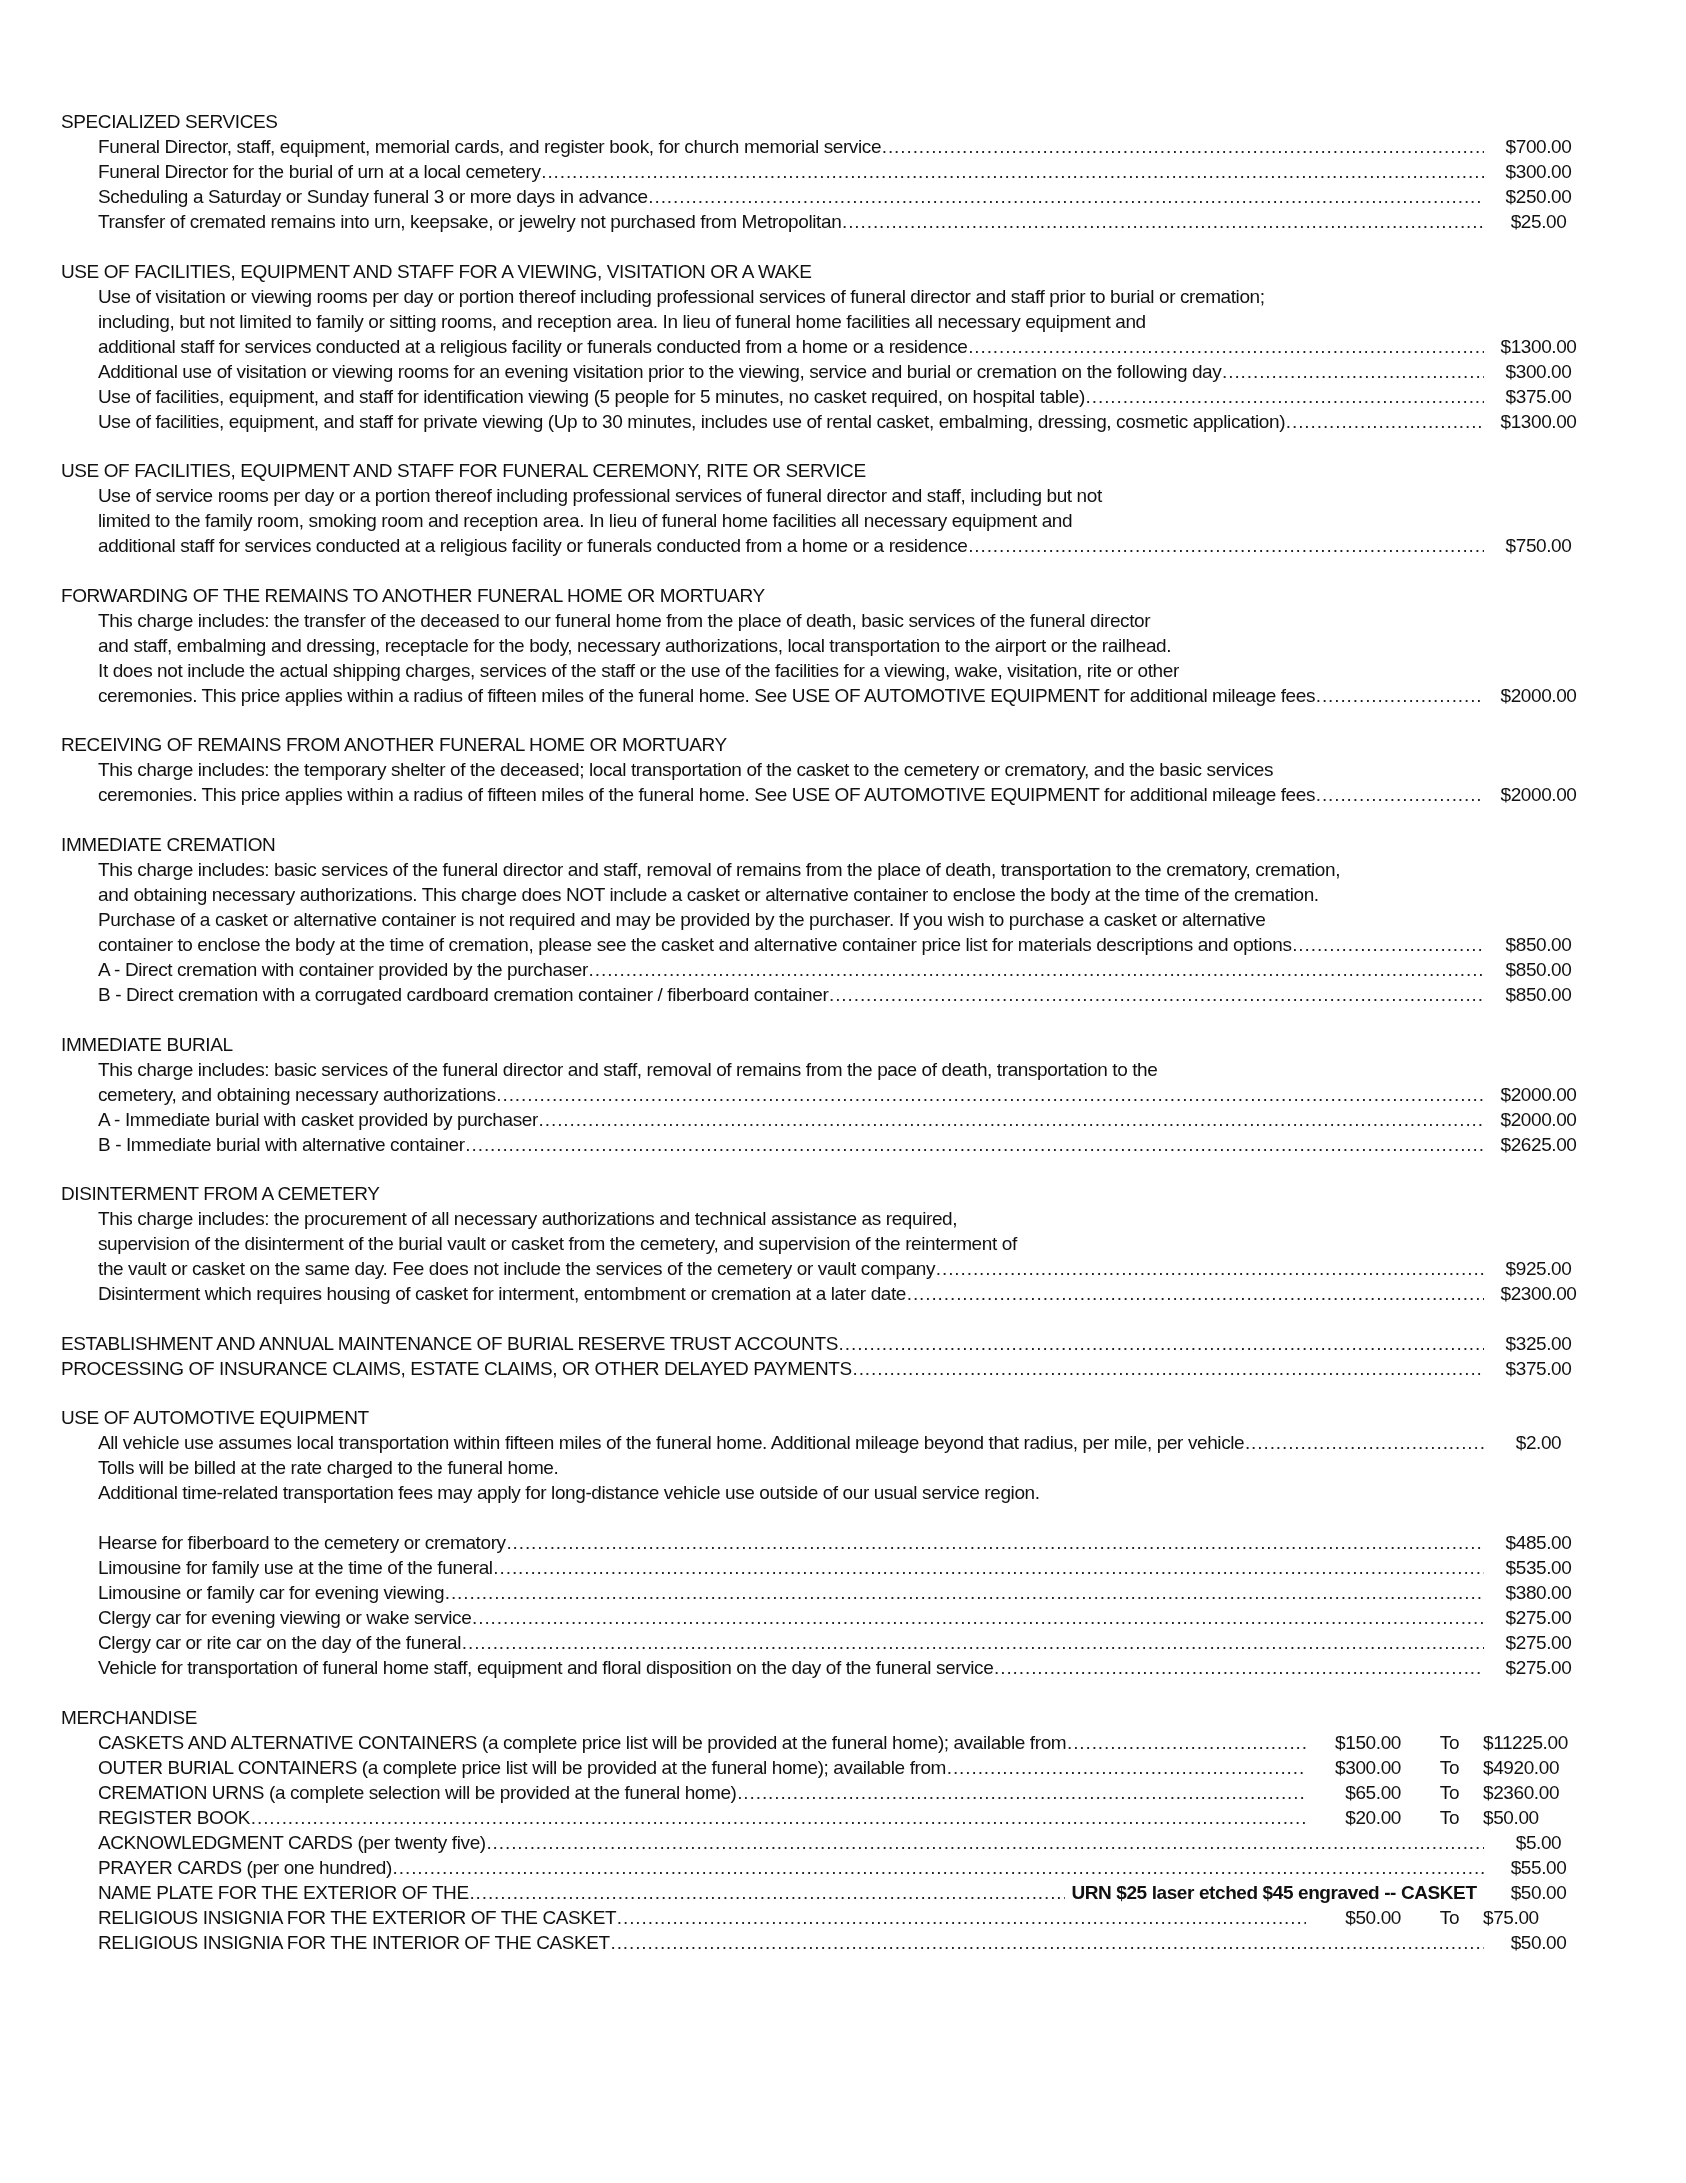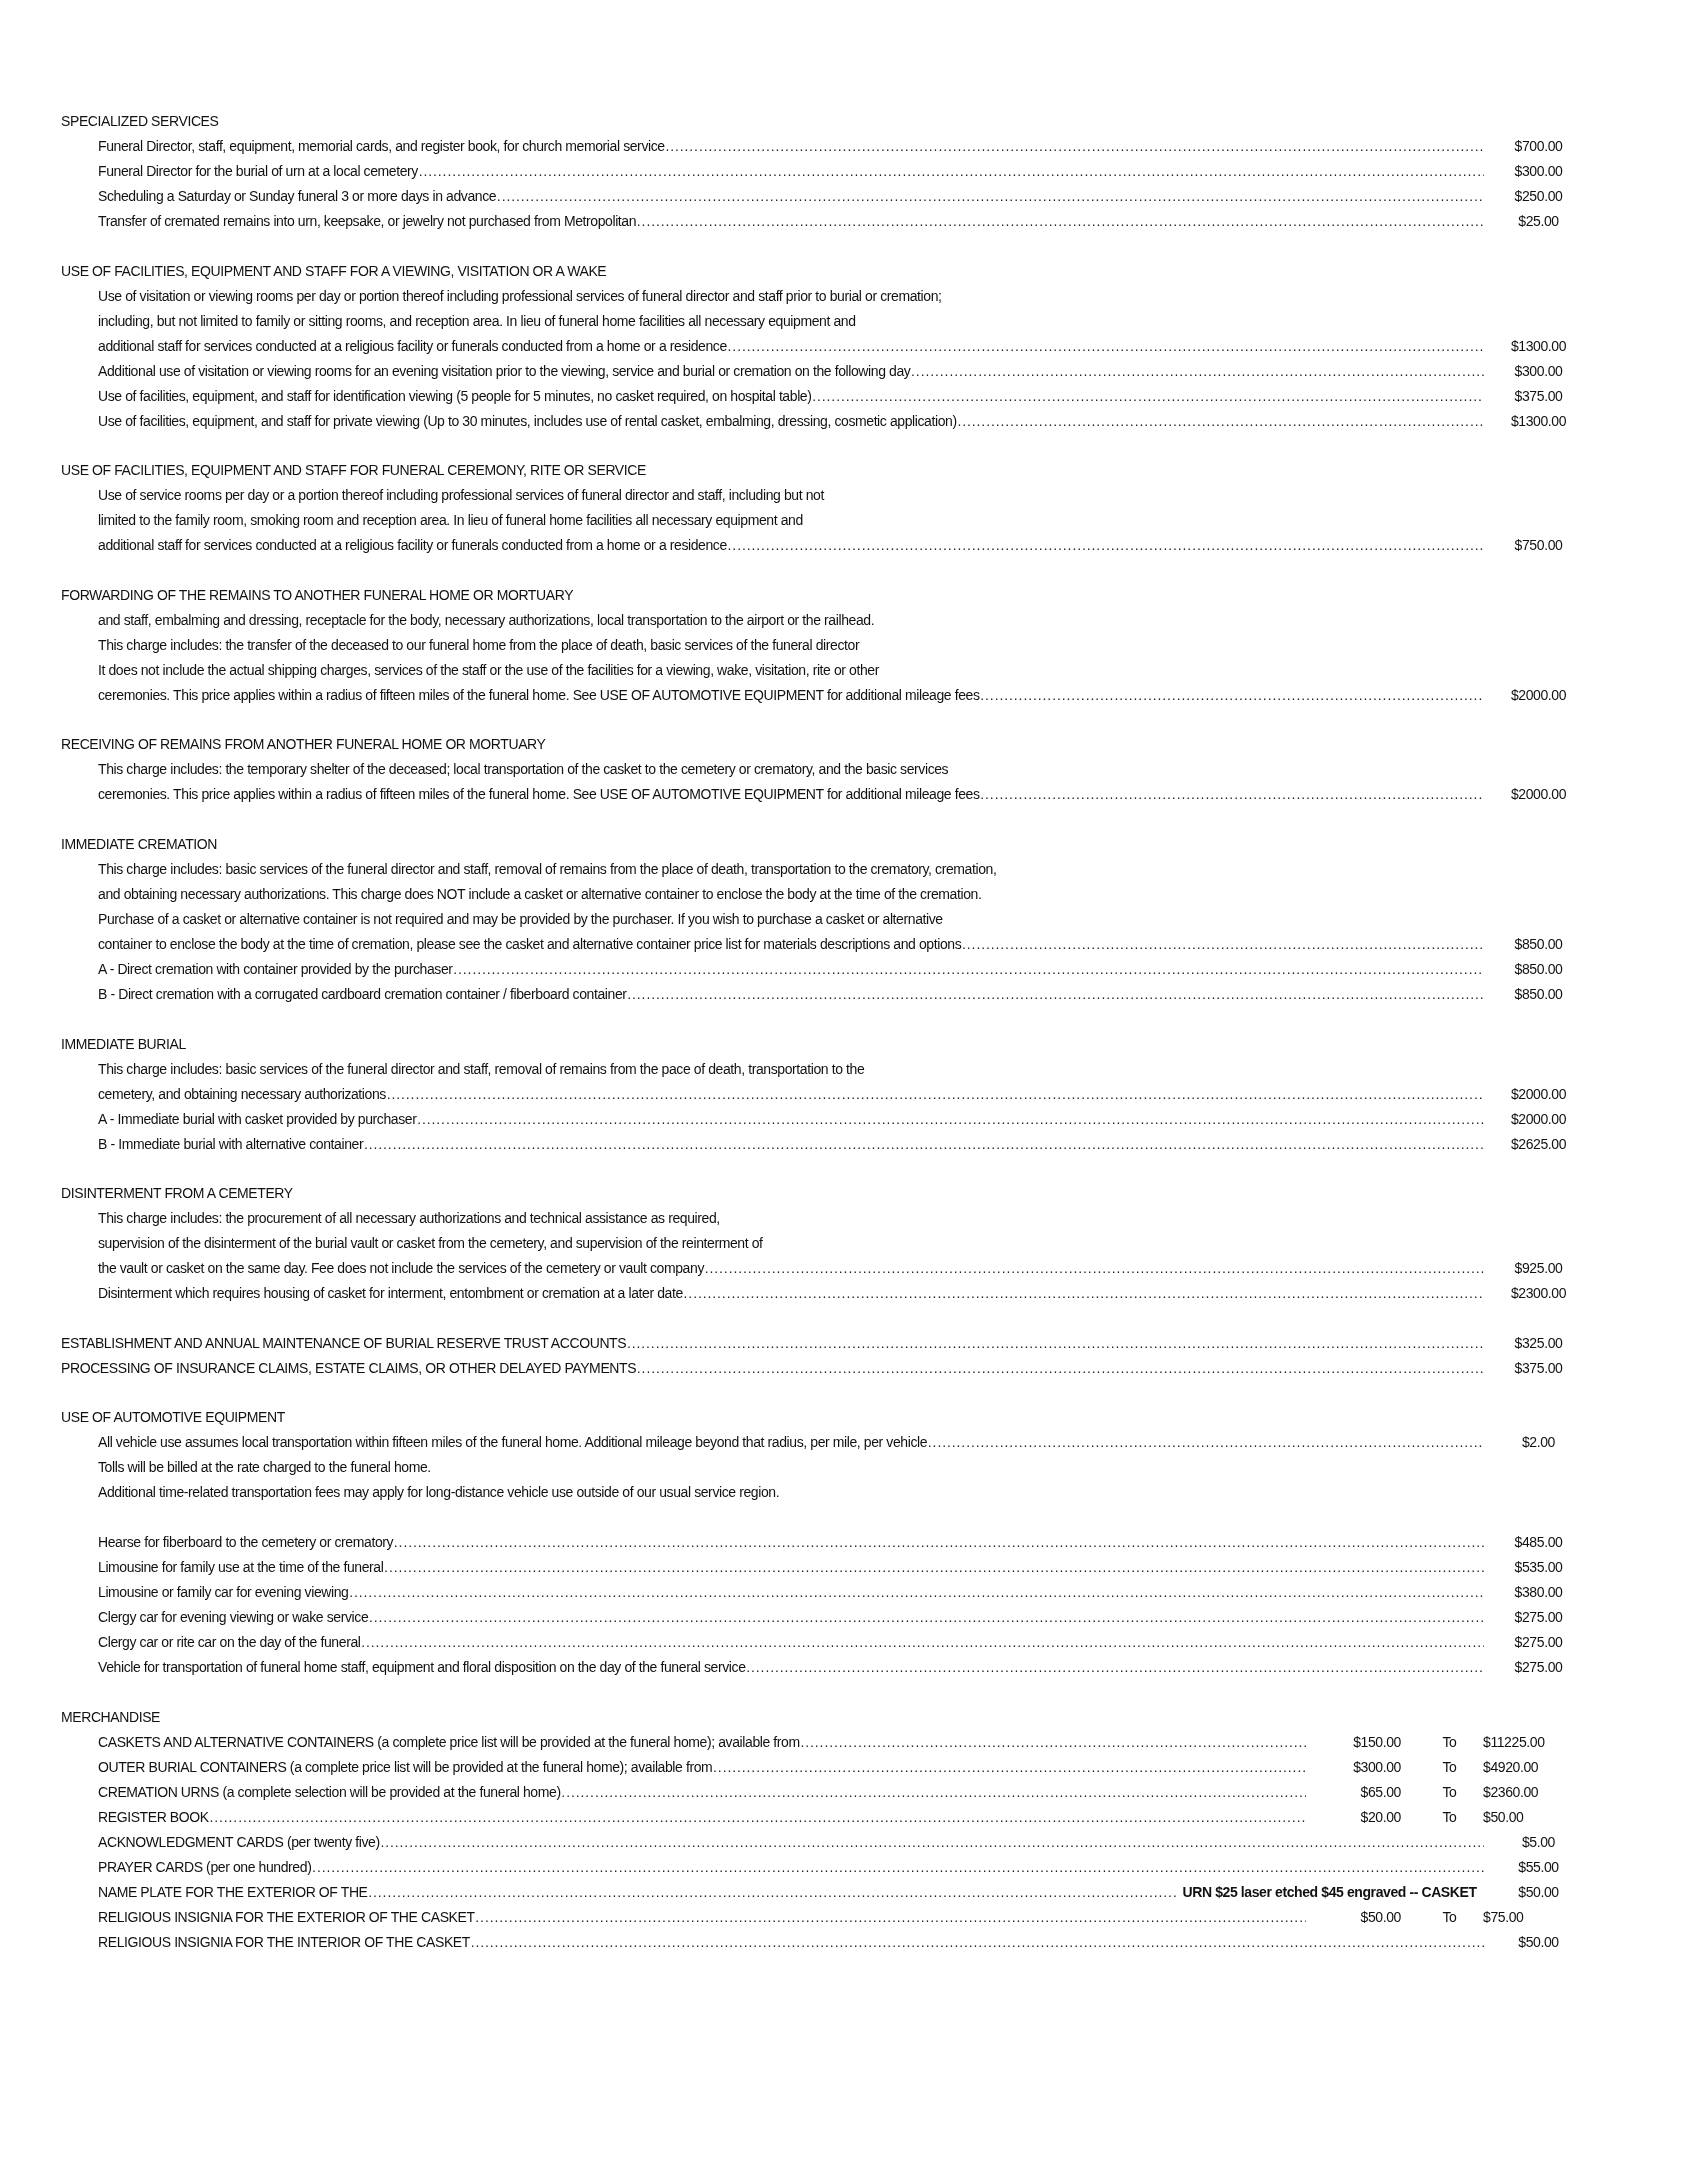--- a/index.html
+++ b/index.html
@@ -2,21 +2,21 @@
 <html style="font-size:12px"><head>
 <meta charset="utf-8">
 <style>
   html, body { margin: 0; padding: 0; background: #ffffff; }
   body {
     width: 1687px; height: 2183px; position: relative; overflow: hidden;
     font-family: "Liberation Sans", sans-serif; color: #111111;
   }
   #doc {
     position: absolute; left: 61px; top: 109px; width: 1526px;
-    font-size: 14px; line-height: 25px;
+    font-size: 19px; line-height: 25px;
     letter-spacing: -0.4px;
   }
   .section { margin-bottom: 24.6px; }
   .hdr { white-space: nowrap; }
   .line { position: relative; height: 25px; white-space: nowrap; }
   .ind { padding-left: 37px; }
   .row { display: flex; align-items: baseline; height: 25px; white-space: nowrap; }
   .row .txt { flex: 0 0 auto; }
   .row .dots {
     flex: 1 1 auto; overflow: hidden; white-space: nowrap; letter-spacing: 0.9px;
@@ -87,22 +87,22 @@
       <div class="line ind">Use of service rooms per day or a portion thereof including professional services of funeral director and staff, including but not</div>
       <div class="line ind">limited to the family room, smoking room and reception area.  In lieu of funeral home facilities all necessary equipment and</div>
       <div class="row ind">
         <span class="txt">additional staff for services conducted at a religious facility or funerals conducted from a home or a residence</span>
         <span class="dots">................................................................................................................................................................................................................................................................................................................................................................................................................</span>
         <span class="price wide">$750.00</span>
       </div>
     </div>
     <div class="section">
       <div class="hdr">FORWARDING OF THE REMAINS TO ANOTHER FUNERAL HOME OR MORTUARY</div>
+      <div class="line ind">This charge includes: the transfer of the deceased to our funeral home from the place of death, basic services of the funeral director</div>
       <div class="line ind">and staff, embalming and dressing, receptacle for the body, necessary authorizations, local transportation to the airport or the railhead.</div>
-      <div class="line ind">This charge includes: the transfer of the deceased to our funeral home from the place of death, basic services of the funeral director</div>
       <div class="line ind">It does not include the actual shipping charges, services of the staff or the use of the facilities for a viewing, wake, visitation, rite or other</div>
       <div class="row ind">
         <span class="txt">ceremonies.  This price applies within a radius of fifteen miles of the funeral home. See USE OF AUTOMOTIVE EQUIPMENT for additional mileage fees</span>
         <span class="dots">................................................................................................................................................................................................................................................................................................................................................................................................................</span>
         <span class="price wide">$2000.00</span>
       </div>
     </div>
     <div class="section">
       <div class="hdr">RECEIVING OF REMAINS FROM ANOTHER FUNERAL HOME OR MORTUARY</div>
       <div class="line ind">This charge includes: the temporary shelter of the deceased; local transportation of the casket to the cemetery or crematory, and the basic services</div>

